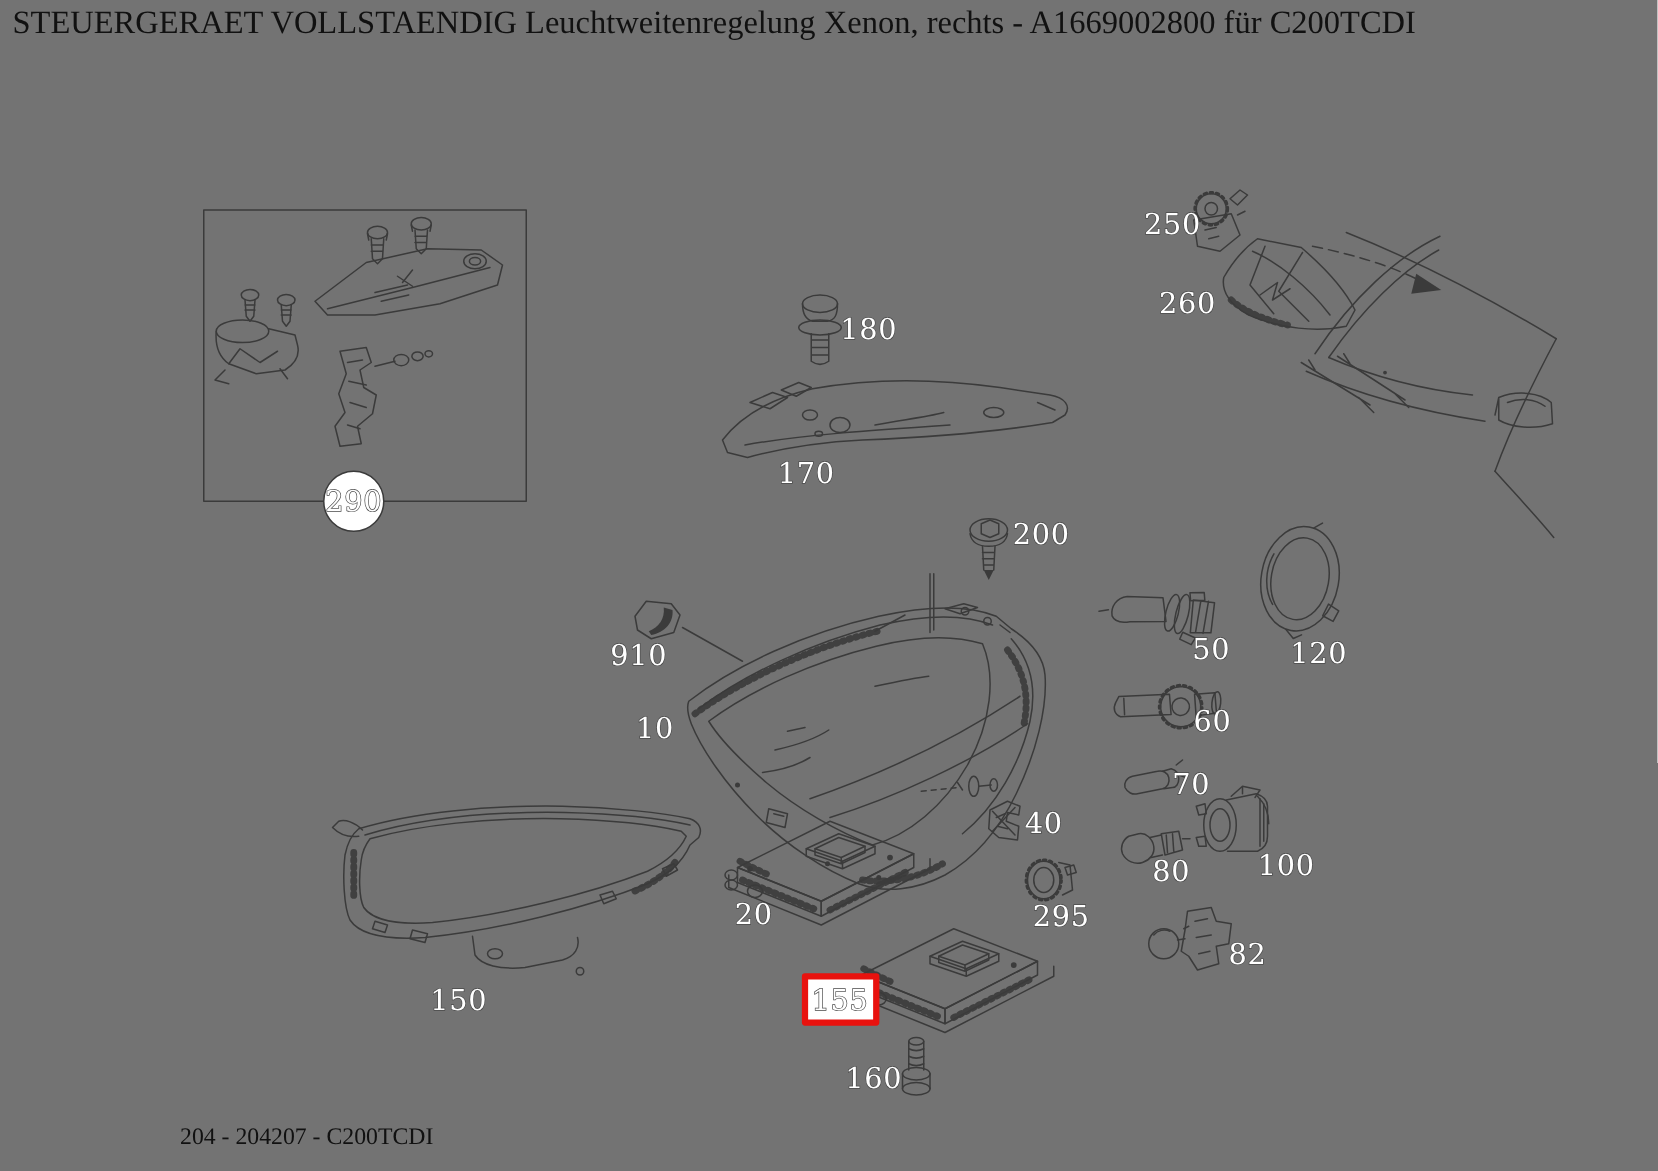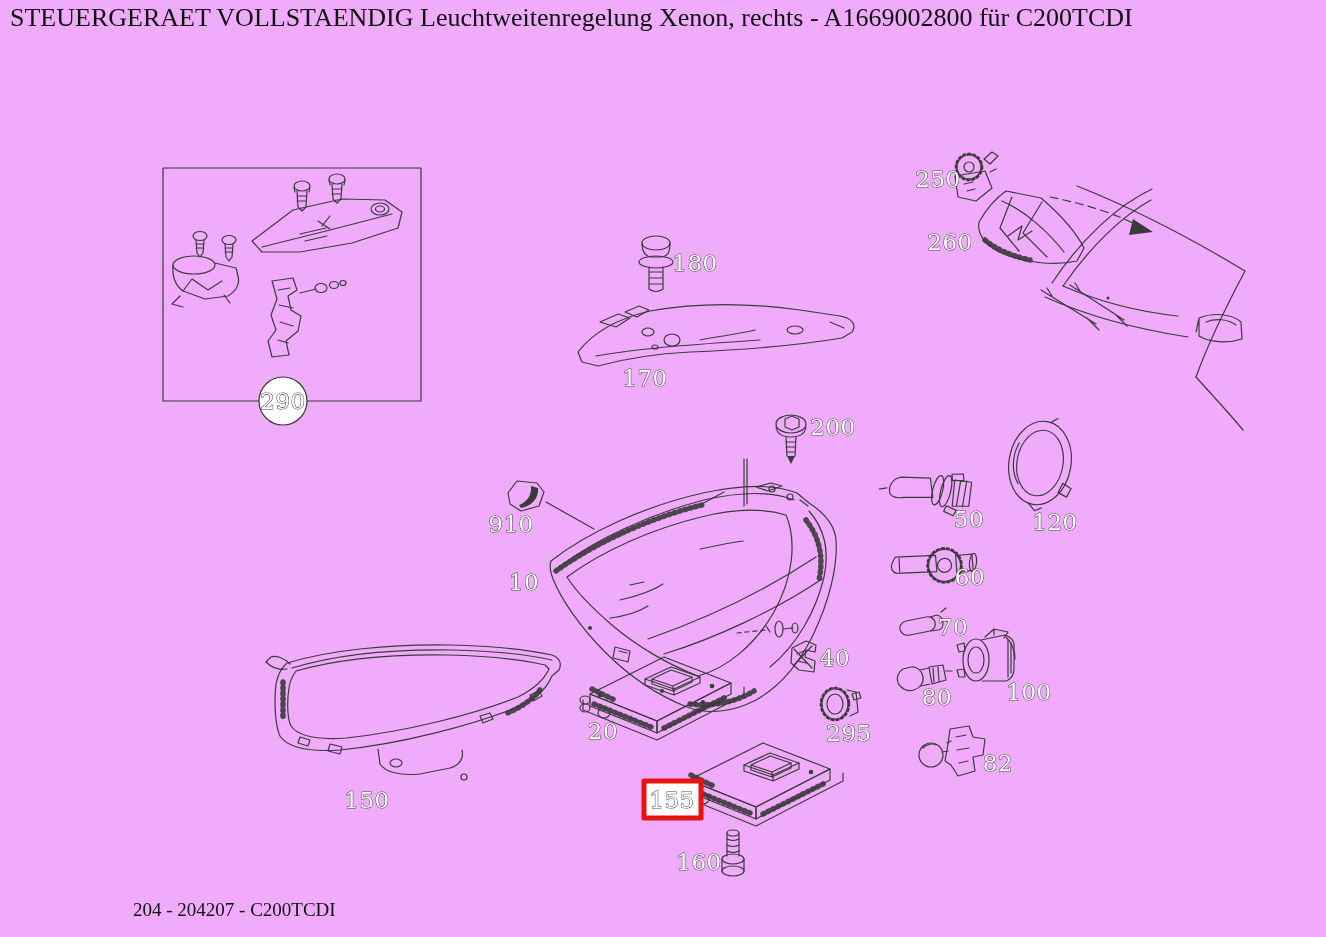--- a/index.html
+++ b/index.html
@@ -1,20 +1,20 @@
 <!DOCTYPE html>
 <html style="--hl: #e8120e; --line: #3b3b3b;"><head>
 <meta charset="utf-8">
 <style>
   :root { --line:#3b3b3b; --hl:#e8120e; }
   html,body{margin:0;padding:0;background:#fff;}
-  .canvas{position:relative;width:1326px;height:937px;background:#f0abfc;overflow:hidden;
+  .canvas{position:relative;width:1326px;height:937px;background:#737373;overflow:hidden;
           font-family:"Liberation Serif",serif;color:#111;}
   .title{position:absolute;left:10px;top:3px;font-size:26px;white-space:nowrap;}
-  .footer{position:absolute;left:133px;top:899px;font-size:19px;white-space:nowrap;}
+  .footer{position:absolute;left:144px;top:899px;font-size:19px;white-space:nowrap;}
   svg{position:absolute;left:0;top:0;}
   svg *{vector-effect:non-scaling-stroke;}
   svg path,svg ellipse,svg circle,svg rect,svg line,svg polyline{
     fill:none;stroke:var(--line);stroke-width:1.2;stroke-linecap:round;stroke-linejoin:round;}
   .f{fill:var(--line);stroke:none;}
   .w{fill:#fff;}
   .hatch{stroke-width:5.5;stroke-dasharray:1.3 4.2;opacity:.9;}
   .tick{stroke-width:2.6;stroke-dasharray:2 3;}
   .dash{stroke-dasharray:8 5;}
   .dash2{stroke-dasharray:4 4;}

